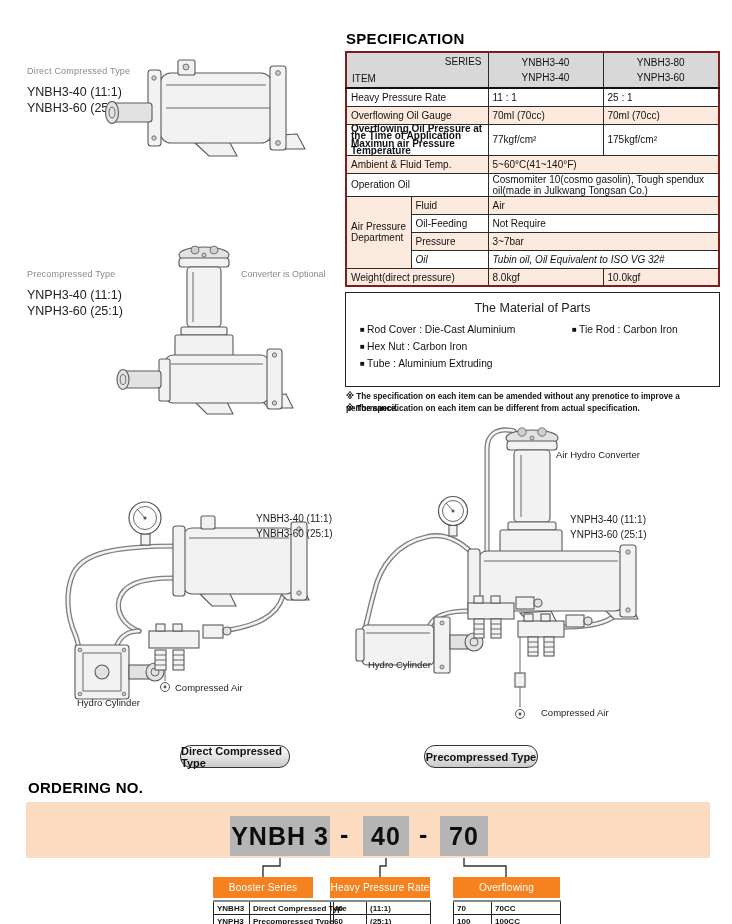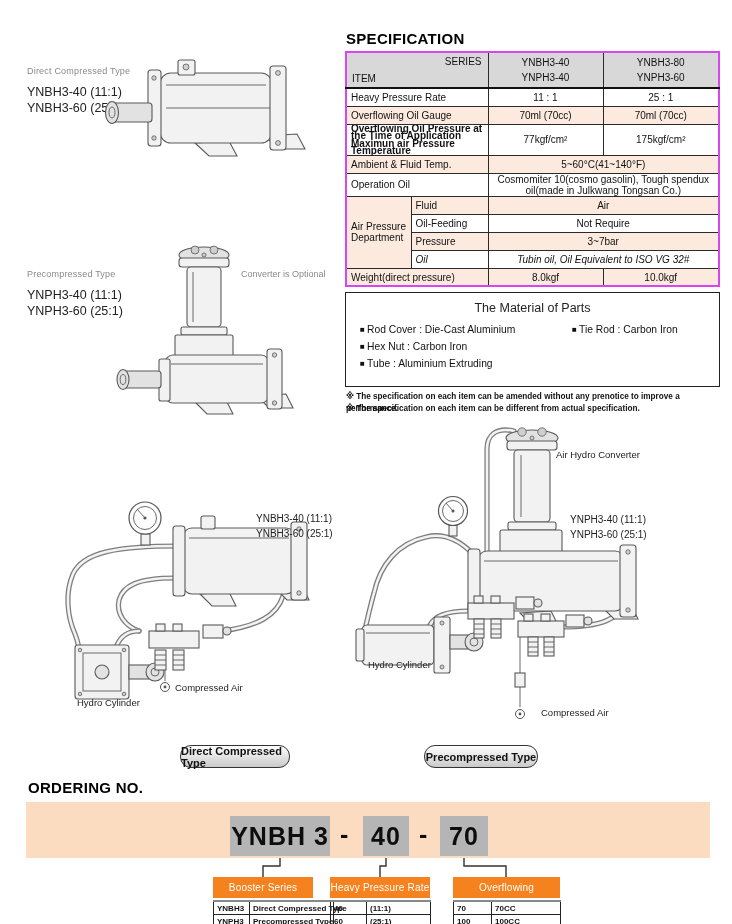--- a/index.html
+++ b/index.html
@@ -9,29 +9,29 @@
 
   
   .h-title{font-size:15px;font-weight:800;letter-spacing:.3px;color:#000;}
 
   
   .type-label{font-size:9px;color:#8a8a8a;letter-spacing:.2px;}
   .model-line{font-size:12.5px;color:#222;line-height:16px;}
   .opt-label{font-size:9px;color:#8a8a8a;}
 
   
-  table.spec{border-collapse:collapse;table-layout:fixed;width:373px;border:2px solid #d946ef;}
+  table.spec{border-collapse:collapse;table-layout:fixed;width:373px;border:2px solid #7f1d1d;}
   table.spec td{border:1px solid #2a2a2a;padding:0 4px;vertical-align:middle;font-size:10px;color:#111;overflow:hidden;}
   table.spec td.hd{border-bottom:2px solid #111;background:#d8d8d8;}
   td.diag{position:relative;background:
       linear-gradient(to bottom right,transparent calc(50% - .8px),#333 calc(50% - .8px),#333 calc(50% + .8px),transparent calc(50% + .8px)),#d8d8d8;}
   .diag .ser{position:absolute;top:3px;right:6px;font-size:10px;}
   .diag .itm{position:absolute;bottom:3px;left:5px;font-size:10px;}
   td.colhead{text-align:center;font-size:10px;line-height:15px;}
-  td.val{text-align:center;}
+  td.val{text-align:left;}
   td.peach{background:#fceade;}
   td.lbl{padding-left:5px;}
   .smalltext{font-size:6.6px;line-height:7.6px;font-weight:600;}
   .tinyval{font-size:6.8px;}
   td.grp{font-size:9.5px;line-height:11px;padding-left:4px;}
   td.sub{padding-left:6px;}
 
   
   .mat-box{border:1.6px solid #222;background:#fff;}
   .mat-title{text-align:center;font-size:12.5px;color:#222;padding-top:8px;}

